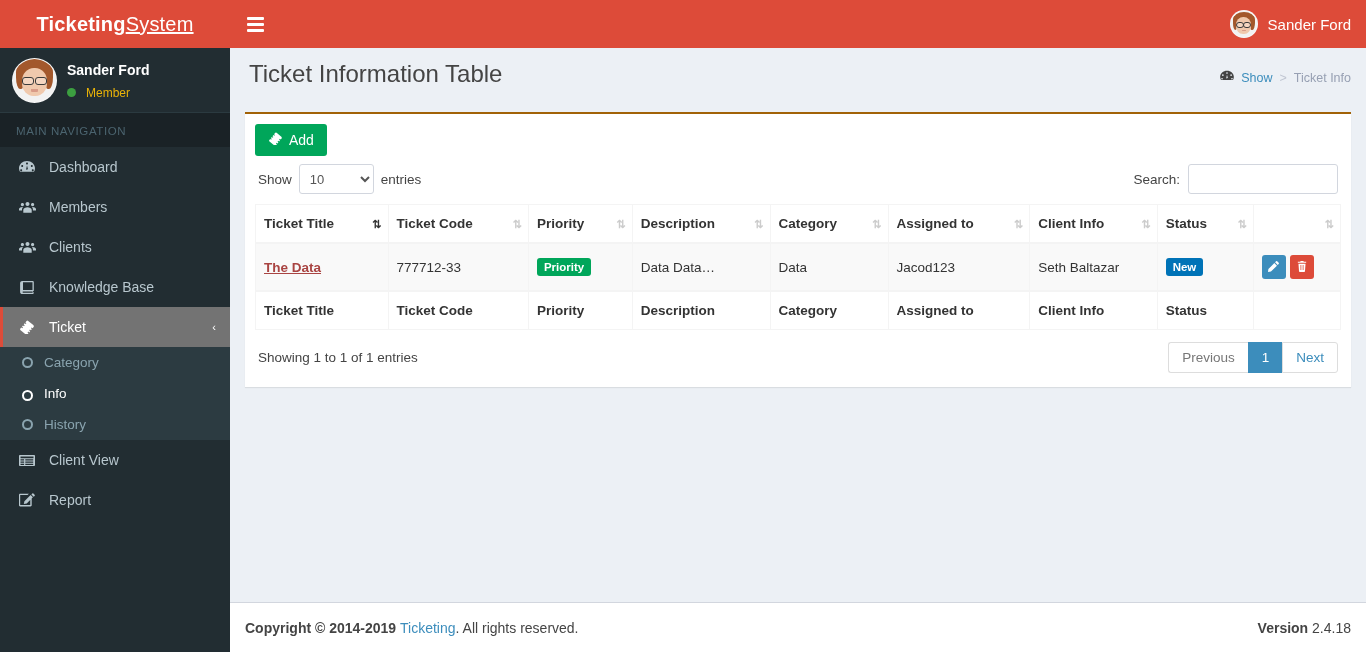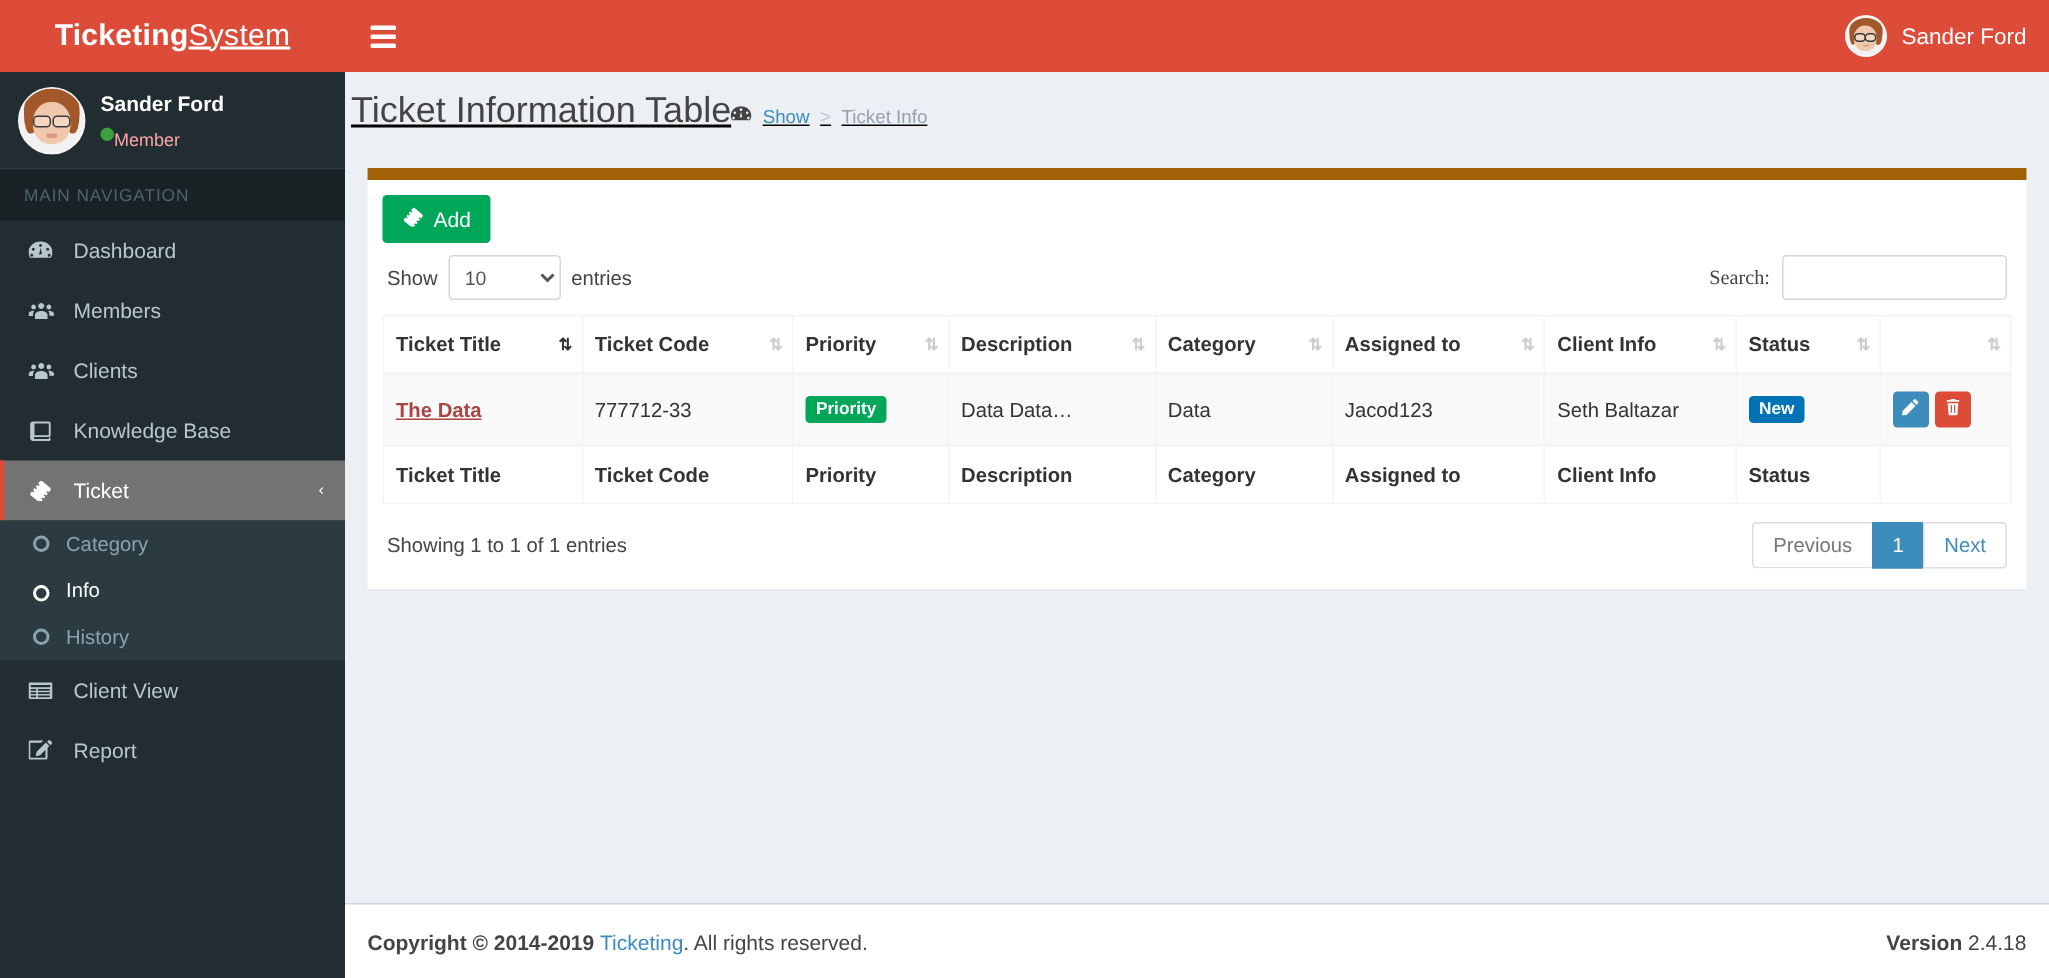--- a/index.html
+++ b/index.html
@@ -77,22 +77,22 @@
     background: #222d32;
     overflow: hidden;
   }
   .user-panel {
     height: 65px; padding: 10px 12px;
     display: flex; align-items: center; gap: 10px;
     border-bottom: 1px solid #2b3a40;
   }
   .user-panel .info { line-height: 1.35; }
   .user-panel .uname { color: #fff; font-size: 14px; font-weight: bold; }
-  .user-panel .status { color: #fca5a5; font-size: 12px;
-                        display: flex; align-items: flex-start; gap: 0; margin-top: 4px; }
+  .user-panel .status { color: #eab308; font-size: 12px;
+                        display: flex; align-items: center; gap: 10px; margin-top: 4px; }
   .dot { width: 9px; height: 9px; border-radius: 50%; background: #3c9f40; display:inline-block; }
 
   .nav-header {
     color: #4b646f; font-size: 11.5px; letter-spacing: .6px;
     padding: 12px 16px 10px; background: #1a2226;
   }
   .nav-item {
     display: flex; align-items: center; gap: 12px;
     padding: 12px 14px; color: #b8c7ce; font-size: 14px;
     border-left: 3px solid transparent; cursor: pointer;
@@ -112,35 +112,35 @@
   }
   .tree-item.active { color: #fff; align-items: flex-end; }
   .tree-item.active .ring { border-color: #fff; border-width: 2.5px; }
 
   
   .content-wrap {
     position: absolute; left: 230px; top: 48px;
     width: 1136px; height: 604px; background: #ecf0f5;
   }
   .content-header {
-    height: 52px; padding: 12px 15px 0 4px;
-    display: flex; align-items: flex-start; justify-content: flex-start; text-decoration: underline;
+    height: 52px; padding: 12px 15px 0 19px;
+    display: flex; align-items: flex-start; justify-content: space-between;
   }
   .page-title { font-size: 24px; color: #444; font-weight: normal; }
   .breadcrumb {
     display: flex; align-items: center; gap: 7px;
     font-size: 12.5px; color: #97a0b3; padding-top: 10px;
   }
   .breadcrumb a { color: #3c8dbc; text-decoration: none; }
   .breadcrumb .sep { color: #c0c6d2; }
   .breadcrumb .cur { color: #97a0b3; }
 
   .box {
     margin: 12px 15px 0 15px;
-    background: #fff; border-top: 8px solid #a16207;
+    background: #fff; border-top: 2px solid #a16207;
     box-shadow: 0 1px 1px rgba(0,0,0,.08);
   }
   .box-body { padding: 10px 10px 12px 10px; }
 
   .btn {
     display: inline-flex; align-items: center; gap: 6px;
     border: none; border-radius: 3px; cursor: pointer;
     font-family: inherit; font-size: 14px; padding: 8px 13px;
   }
   .btn-success { background: #00a65a; color: #fff; }
@@ -148,21 +148,21 @@
   .dt-top {
     display: flex; align-items: center; justify-content: space-between;
     padding: 8px 3px 10px 3px;
   }
   .dt-length { font-size: 13.5px; color: #444; display: flex; align-items: center; gap: 7px; }
   .dt-length select {
     font-family: inherit; font-size: 13px; color: #555;
     padding: 5px 6px; width: 75px; height: 30px;
     border: 1px solid #d2d6de; border-radius: 3px; background: #fff;
   }
-  .dt-filter { font-size: 13.5px; color: #444; display: flex; align-items: center; gap: 8px; font-family: Liberation Serif, serif; }
+  .dt-filter { font-size: 13.5px; color: #444; display: flex; align-items: center; gap: 8px; }
   .dt-filter input {
     font-family: inherit; font-size: 13px;
     width: 150px; height: 30px; padding: 5px 8px;
     border: 1px solid #d2d6de; border-radius: 3px; outline: none;
   }
 
   table.dt { width: 100%; border-collapse: collapse; }
   table.dt th, table.dt td {
     border: 1px solid #f4f4f4; padding: 11px 8px;
     font-size: 13.5px; text-align: left; vertical-align: middle;

